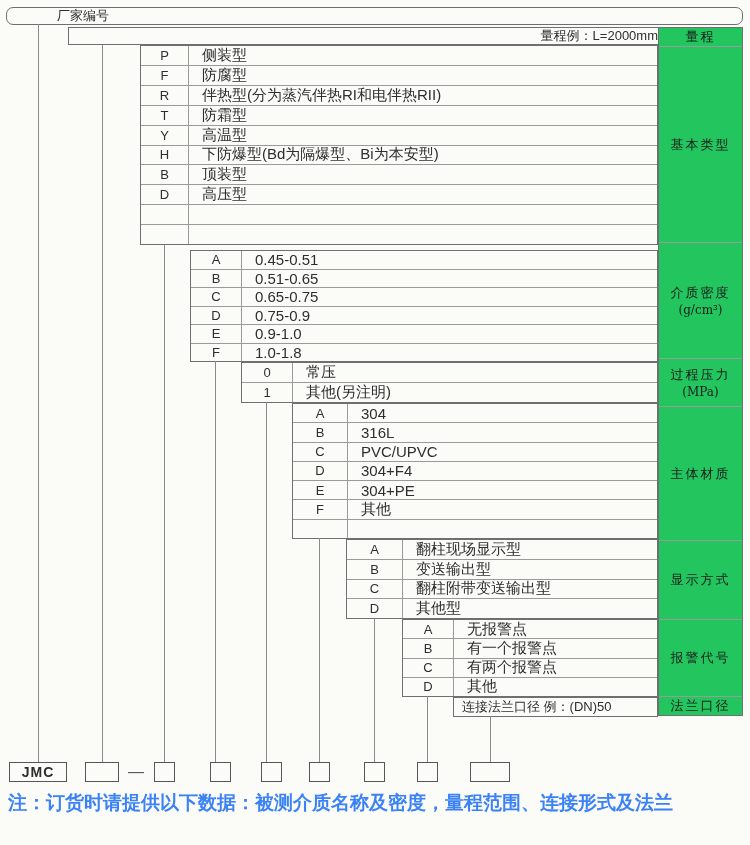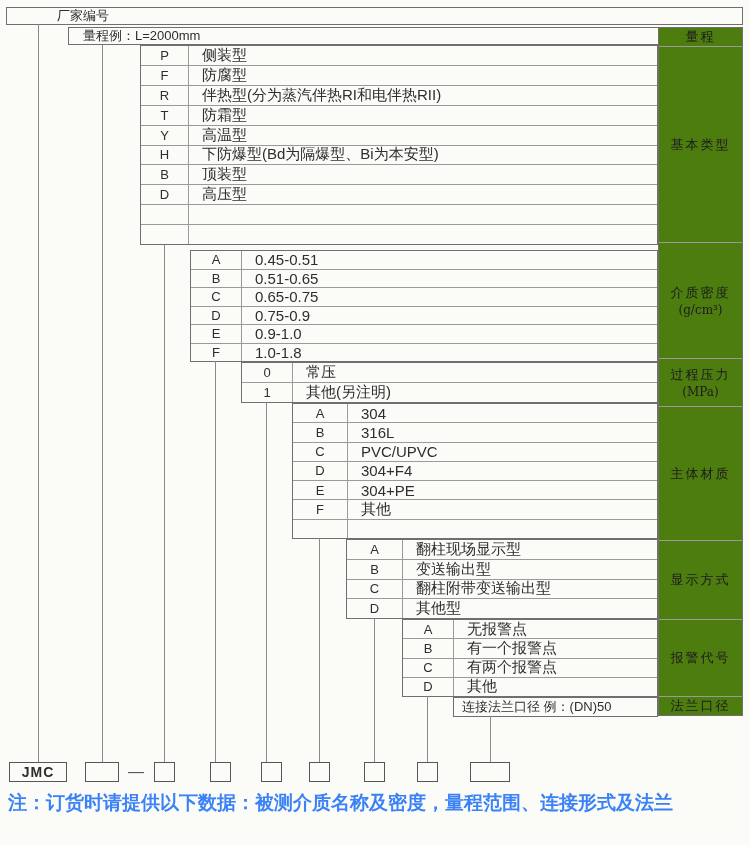--- a/index.html
+++ b/index.html
@@ -5,22 +5,22 @@
   html,body{margin:0;padding:0;}
   .canvas{
     position:relative;width:750px;height:845px;background:#fbfbf8;
     font-family:"Liberation Sans","DejaVu Sans",sans-serif;color:#2e2e2e;
     overflow:hidden;
   }
   .rowbox{
     position:absolute;box-sizing:border-box;border:1px solid #6f6f6f;
     display:flex;align-items:center;font-size:13px;background:#fbfbf8;
   }
-  .row1{left:6px;top:7px;width:737px;height:18px;padding-left:50px;}
-  .row2{left:68px;top:27px;width:591px;height:18px;padding-left:14px;}
+  .row1{left:6px;top:7px;width:737px;height:18px;padding-left:50px;border-radius:7px;}
+  .row2{left:68px;top:27px;width:591px;height:18px;padding-left:14px;justify-content:flex-end;}
   .sec{
     position:absolute;box-sizing:border-box;border:1px solid #6f6f6f;
     display:flex;flex-direction:column;background:#fbfbf8;
   }
   .trow{flex:1 1 0;display:flex;border-bottom:1px solid #9a9a9a;min-height:0;}
   .trow:last-child{border-bottom:none;}
   .code{display:flex;align-items:center;justify-content:center;border-right:1px solid #9a9a9a;font-size:13px;}
   .desc{flex:1;display:flex;align-items:center;padding-left:13px;font-size:15px;white-space:nowrap;overflow:hidden;}
   .sec-basic{left:140px;top:45px;width:518px;height:200px;}
   .sec-basic .code{width:47px;}
@@ -31,21 +31,21 @@
   .sec-material{left:292px;top:403px;width:366px;height:136px;}
   .sec-material .code{width:54px;}
   .sec-display{left:346px;top:539px;width:312px;height:80px;}
   .sec-display .code{width:55px;}
   .sec-alarm{left:402px;top:619px;width:256px;height:78px;}
   .sec-alarm .code{width:50px;}
   .flange-row{left:453px;top:697px;width:205px;height:20px;padding-left:8px;white-space:nowrap;}
   .labelcol{
     position:absolute;left:658px;top:27px;width:85px;height:689px;
     box-sizing:border-box;border:1px solid #6f6f6f;display:flex;flex-direction:column;
-    font-family:"DejaVu Serif","Liberation Serif",serif;color:#1c1c1c;background:#4d7c0f;
+    font-family:"DejaVu Serif","Liberation Serif",serif;color:#1c1c1c;background:#22c55e;
   }
   .lcell{
     box-sizing:border-box;border-bottom:1px solid #9a9a9a;
     display:flex;flex-direction:column;align-items:center;justify-content:center;
     font-size:13px;letter-spacing:2px;text-align:center;
   }
   .lcell:last-child{border-bottom:none;flex:1;}
   .unit{letter-spacing:0;font-size:12px;margin-top:1px;}
   .vline{position:absolute;width:1px;background:#8a8a8a;}
   .mbox{

